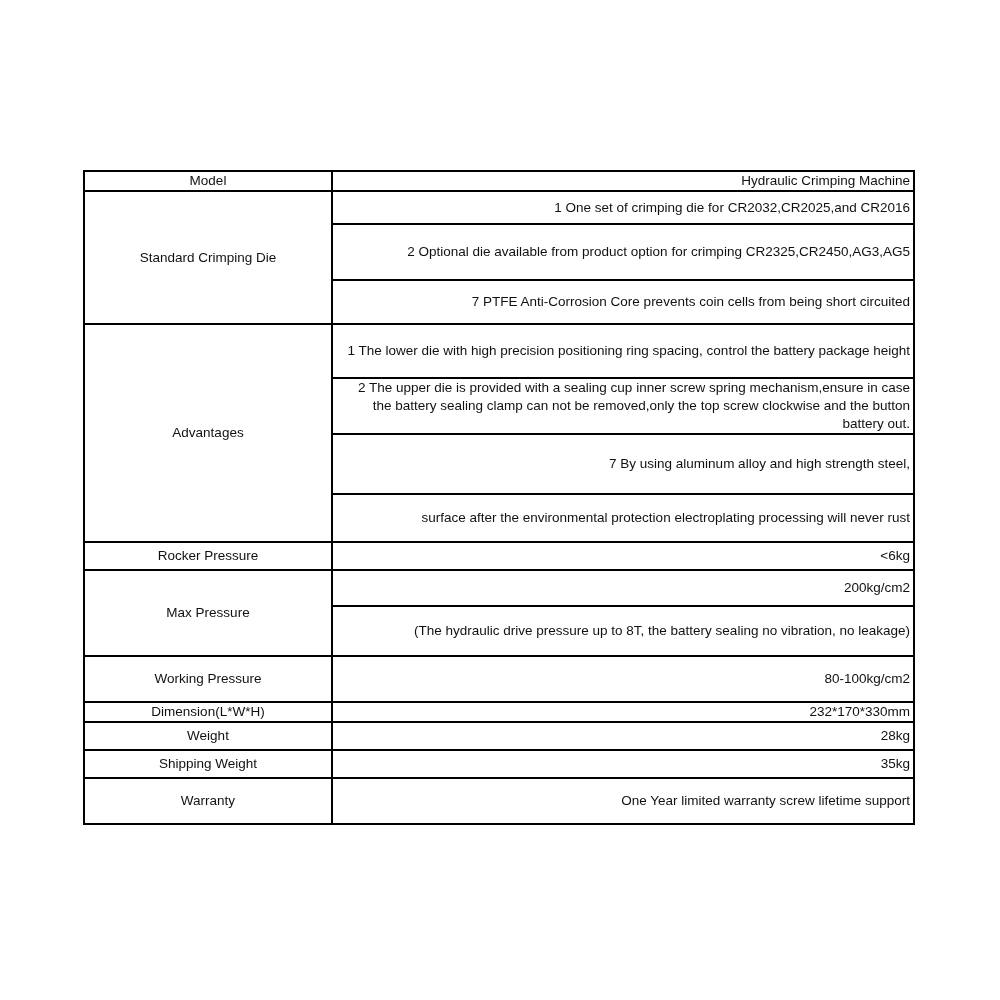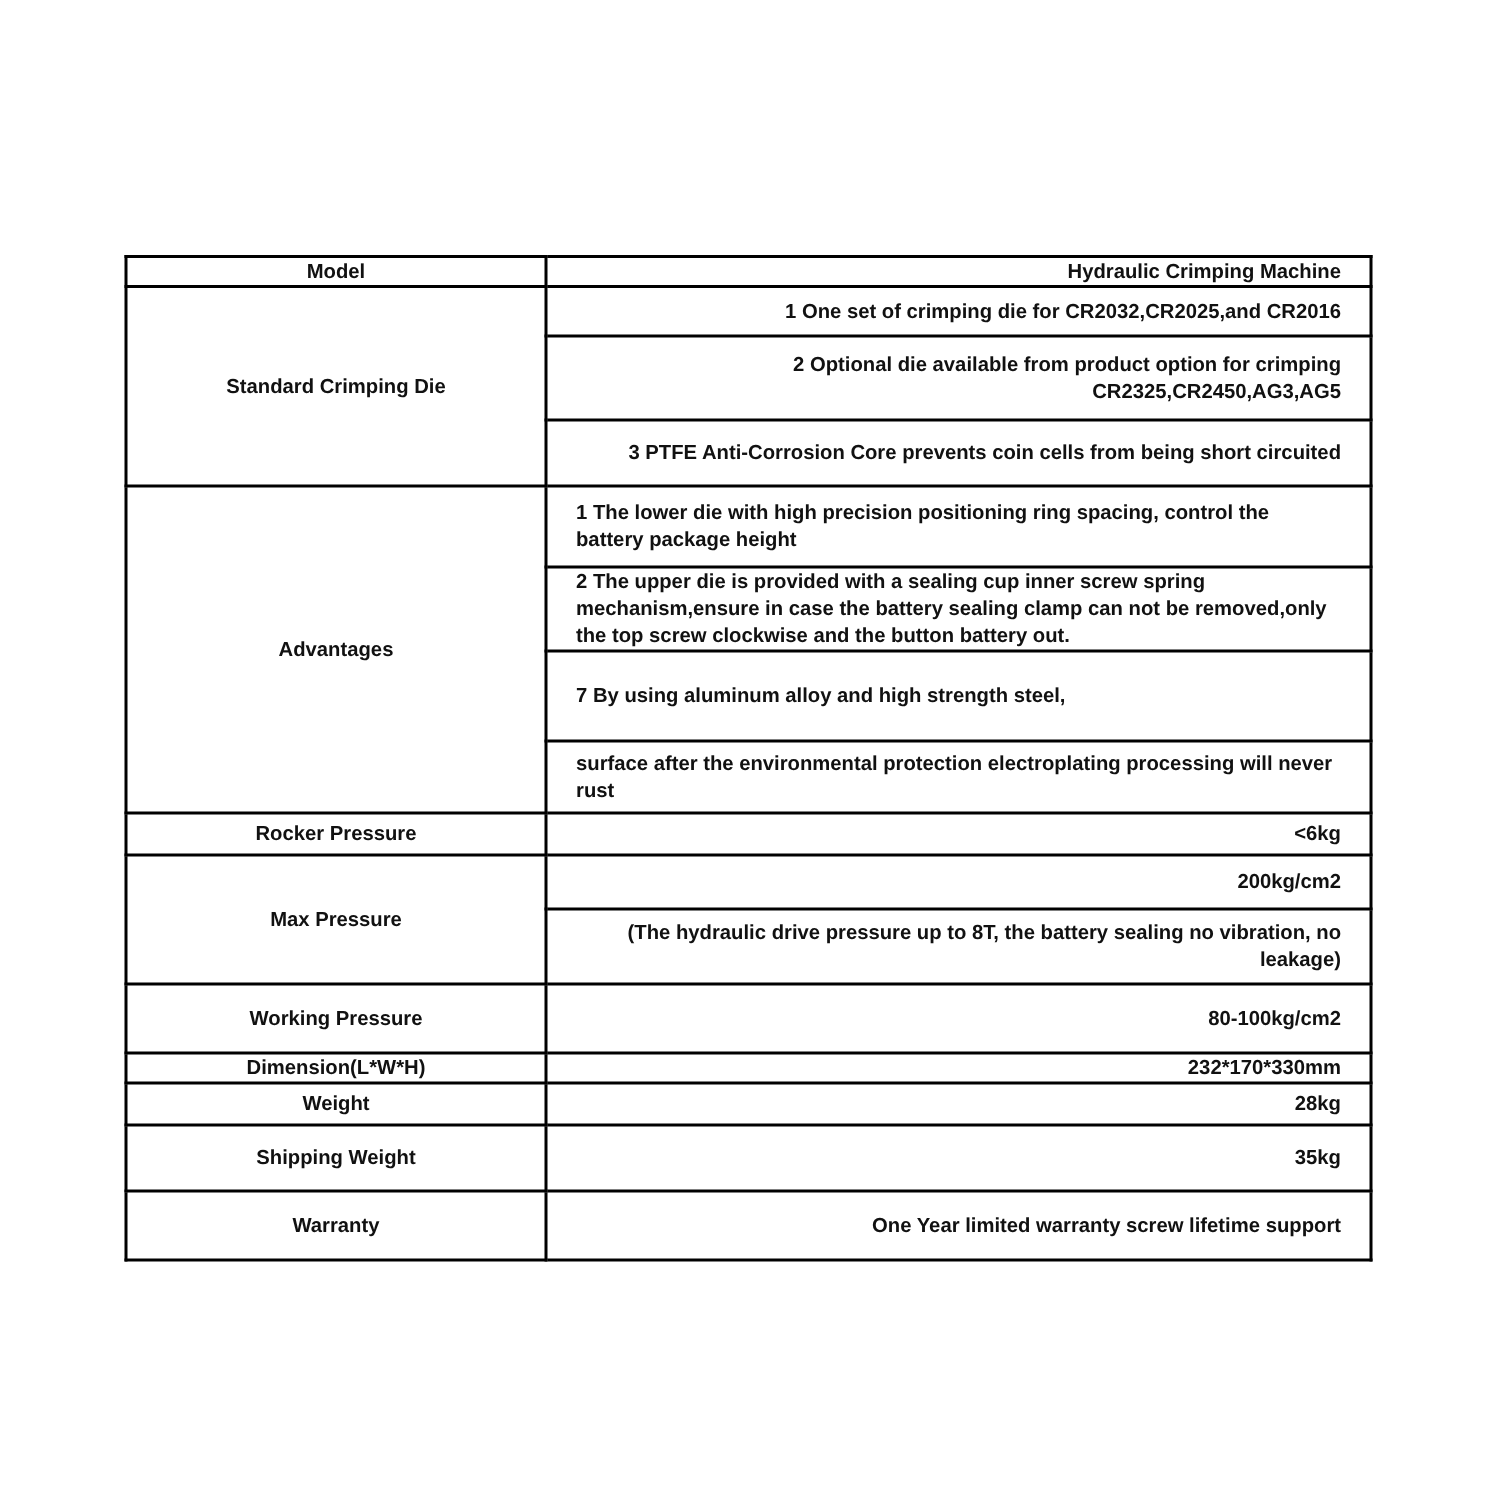--- a/index.html
+++ b/index.html
@@ -1,43 +1,43 @@
 <!DOCTYPE html>
 <html><head>
 <meta charset="utf-8">
 <style>
   html, body { margin: 0; padding: 0; background: #ffffff; }
   body { width: 1000px; height: 1000px; position: relative; font-family: "Liberation Sans", sans-serif; color: #111; }
   table.spec {
     position: absolute; left: 83px; top: 170px; width: 832px;
     border-collapse: collapse; table-layout: fixed; font-size: 13.5px;
   }
-  table.spec td { border: 2px solid #000; padding: 0 19px; line-height: 18px; font-weight: bold; }
+  table.spec td { border: 2px solid #000; padding: 0 3px; line-height: 18px; }
   td.label { width: 240px; text-align: center; }
   td.center { text-align: right; }
-  td.left { text-align: left; padding-left: 2px; margin-left: 32px; }
+  td.left { text-align: right; padding-left: 2px; margin-left: 32px; }
 </style>
 </head>
 <body>
 
 <table class="spec">
   <tbody>
       <tr style="height:18px">
     <td class="label">Model</td>
     <td class="center">Hydraulic Crimping Machine</td>
   </tr>
   <tr style="height:33px">
     <td class="label" rowspan="3">Standard Crimping Die</td>
     <td class="center">1 One set of crimping die for CR2032,CR2025,and CR2016</td>
   </tr>
   <tr style="height:56px">
     <td class="center">2 Optional die available from product option for crimping CR2325,CR2450,AG3,AG5</td>
   </tr>
   <tr style="height:44px">
-    <td class="center">3 PTFE Anti-Corrosion Core prevents coin cells from being short circuited</td>
+    <td class="center">7 PTFE Anti-Corrosion Core prevents coin cells from being short circuited</td>
   </tr>
   <tr style="height:54px">
     <td class="label" rowspan="4">Advantages</td>
     <td class="left">1 The lower die with high precision positioning ring spacing, control the battery package height</td>
   </tr>
   <tr style="height:55px">
     <td class="left">2 The upper die is provided with a sealing cup inner screw spring mechanism,ensure in case the battery sealing clamp can not be removed,only the top screw clockwise and the button battery out.</td>
   </tr>
   <tr style="height:60px">
     <td class="left">7 By using aluminum alloy and high strength steel,</td>
@@ -61,21 +61,21 @@
     <td class="center">80-100kg/cm2</td>
   </tr>
   <tr style="height:18px">
     <td class="label">Dimension(L*W*H)</td>
     <td class="center">232*170*330mm</td>
   </tr>
   <tr style="height:28px">
     <td class="label">Weight</td>
     <td class="center">28kg</td>
   </tr>
-  <tr style="height:44px">
+  <tr style="height:28px">
     <td class="label">Shipping Weight</td>
     <td class="center">35kg</td>
   </tr>
   <tr style="height:46px">
     <td class="label">Warranty</td>
     <td class="center">One Year limited warranty screw lifetime support</td>
   </tr>
 </tbody>
   </table>
 

